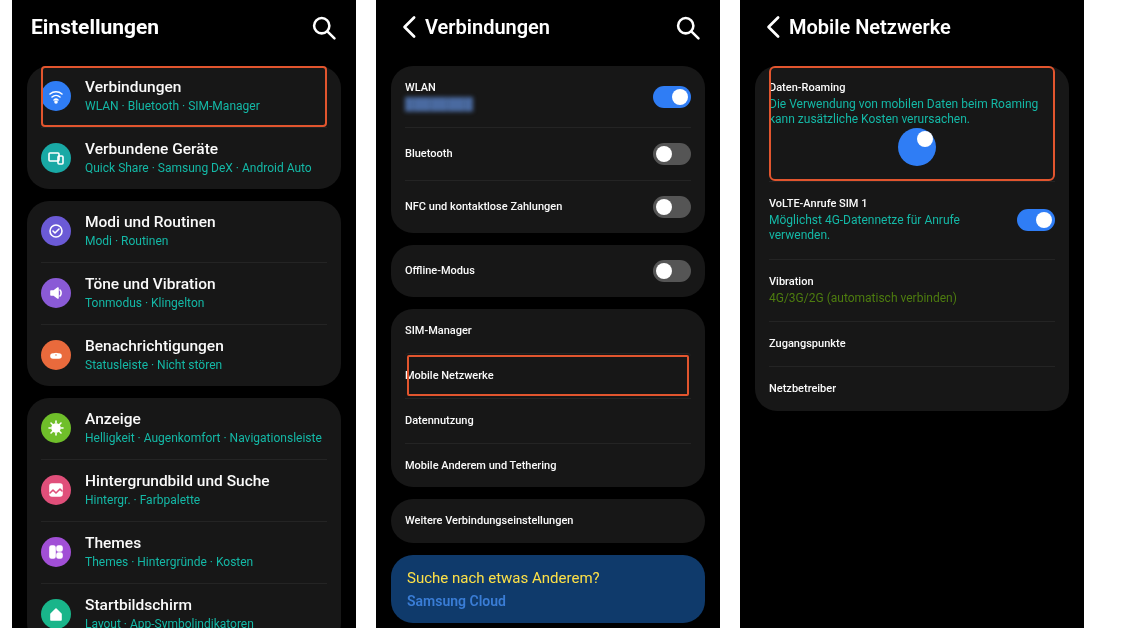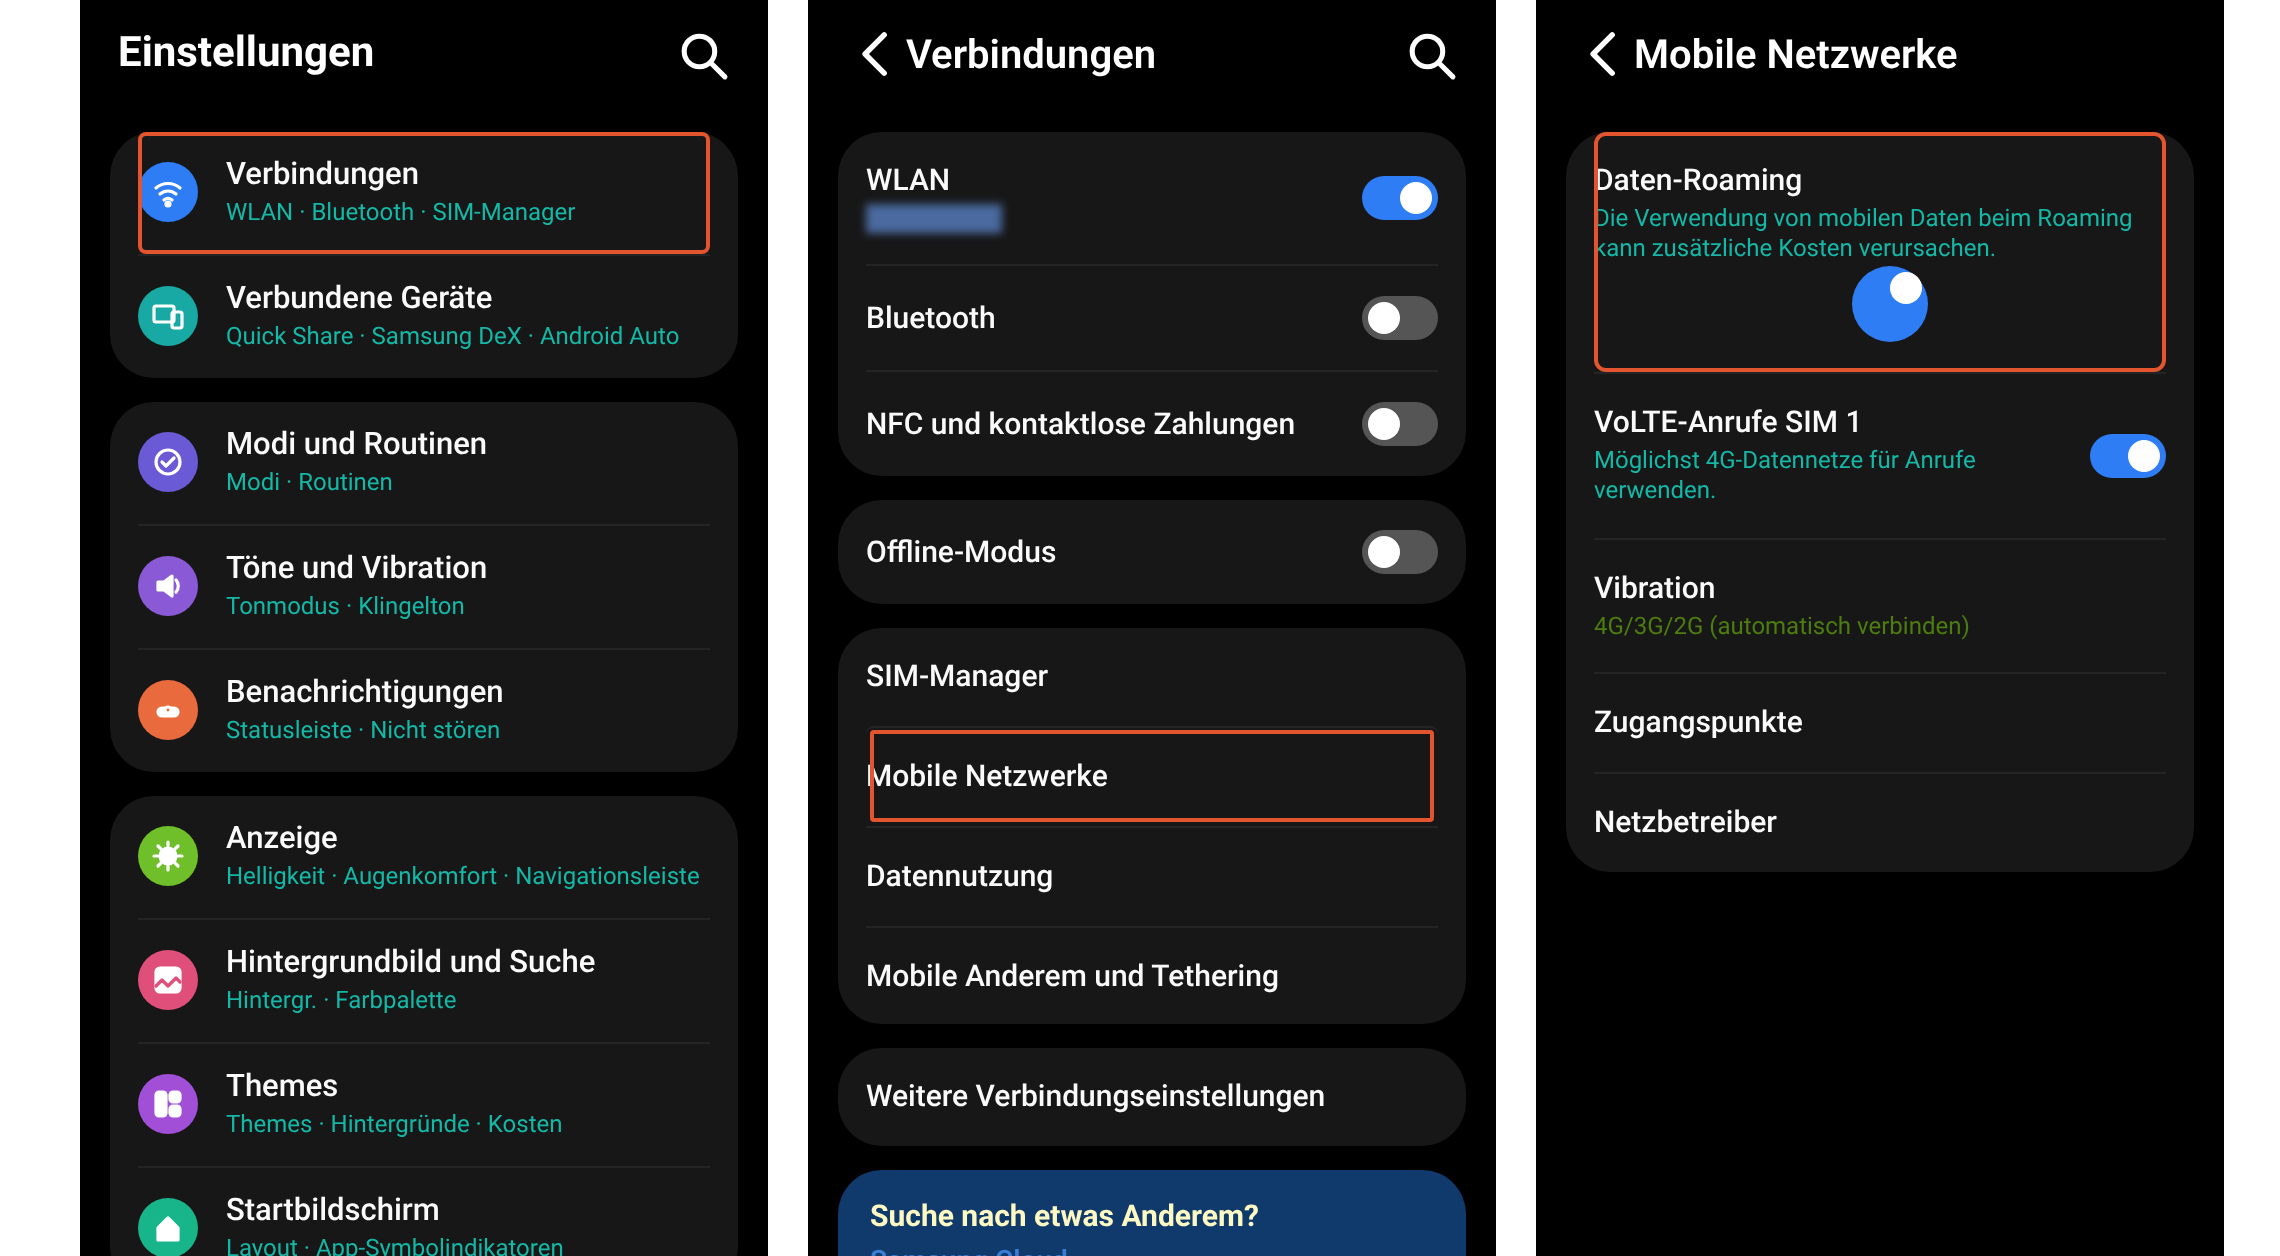--- a/index.html
+++ b/index.html
@@ -1,16 +1,16 @@
 <!DOCTYPE html>
 <html><head>
 <meta charset="utf-8">
 <style>
   html,body{margin:0;padding:0;background:#fff;font-family:-apple-system,Roboto,"Segoe UI",Arial,sans-serif;color:#f0f0f0;-webkit-font-smoothing:antialiased}
-  .stage{display:flex;gap:20px;justify-content:center;padding:0 0 0 12px;width:1140px;height:628px;box-sizing:border-box}
+  .stage{display:flex;gap:20px;justify-content:flex-start;padding:0 0 0 12px;width:1140px;height:628px;box-sizing:border-box}
   .phone{width:344px;height:628px;background:#000;overflow:hidden;position:relative}
   .pane{padding:0 15px 15px 15px;box-sizing:border-box;height:100%;overflow:hidden}
   .header{display:flex;align-items:center;height:54px;padding:0 4px}
   .header .back{width:30px;display:flex;align-items:center;justify-content:center;color:#fff;cursor:pointer}
   .header .title{flex:1;font-size:20px;font-weight:600;color:#fff}
   .header.big .title{font-size:21px;font-weight:700}
   .header .search{width:28px;display:flex;align-items:center;justify-content:center;color:#fff;cursor:pointer}
   .card{background:#171717;border-radius:22px;margin-top:12px;padding:0 14px}
   .row{display:flex;align-items:center;padding:12px 0;position:relative}
   .row + .row{border-top:1px solid rgba(255,255,255,0.06)}
@@ -21,24 +21,24 @@
   .sub{font-size:12px;color:#14b8a6;margin-top:2px;line-height:1.3}
   .sub.blue{color:#4d7c0f}
   .sub.blur{filter:blur(2.2px);color:#4a6aa0}
   .toggle{width:38px;height:22px;border-radius:22px;position:relative;flex:0 0 38px;margin-left:10px;cursor:pointer}
   .toggle .knob{position:absolute;width:16px;height:16px;border-radius:50%;top:3px;background:#fff}
   .toggle.on{background:#2f7df5}
   .toggle.on .knob{right:3px}
   .toggle.off{background:#555}
   .toggle.off .knob{left:3px}
   .simple .row{padding:15px 0}
-  .simple .lbl{font-size:15px}
+  .simple .lbl{font-size:11px}
   .hi-box{outline:2px solid #e2552e;outline-offset:-2px;border-radius:6px}
   .banner{background:#0f3a6b;border-radius:22px;margin-top:12px;padding:14px 16px}
-  .banner .bt{font-size:15px;font-weight:700;color:#fef9c3}
+  .banner .bt{font-size:15px;font-weight:400;color:#fde047}
   .banner .bl{font-size:14px;font-weight:600;color:#3a7dd6;margin-top:6px}
   
   .c-blue   {background:#2f7df5}
   .c-teal   {background:#19a9a5}
   .c-purpleA{background:#6b5ad6}
   .c-purpleB{background:#8a5ad6}
   .c-orange {background:#e96a3c}
   .c-green  {background:#6fbf2a}
   .c-pink   {background:#e04f7a}
   .c-purpleC{background:#a14fd6}

